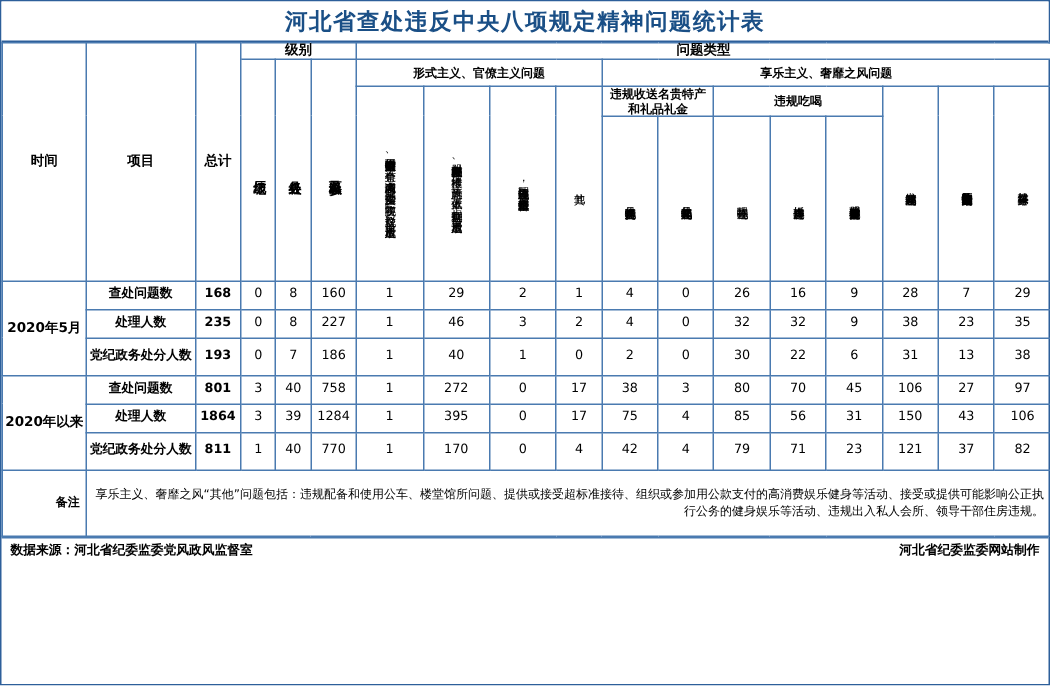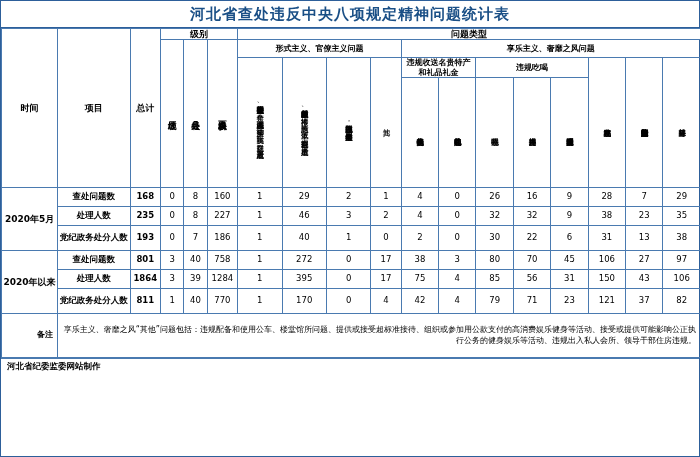--- a/index.html
+++ b/index.html
@@ -287,15 +287,16 @@
     </tr>
 
     <tr class="note" style="height:44px">
       <td class="note-label">备注</td>
       <td colspan="17">享乐主义、奢靡之风“其他”问题包括：违规配备和使用公车、楼堂馆所问题、提供或接受超标准接待、组织或参加用公款支付的高消费娱乐健身等活动、接受或提供可能影响公正执行公务的健身娱乐等活动、违规出入私人会所、领导干部住房违规。</td>
     </tr>
   </tbody>
     </table>
 
   <div class="footer">
+    <span>数据来源：河北省纪委监委党风政风监督室</span>
     <span>河北省纪委监委网站制作</span>
   </div>
 </div>
 
 </body></html>

